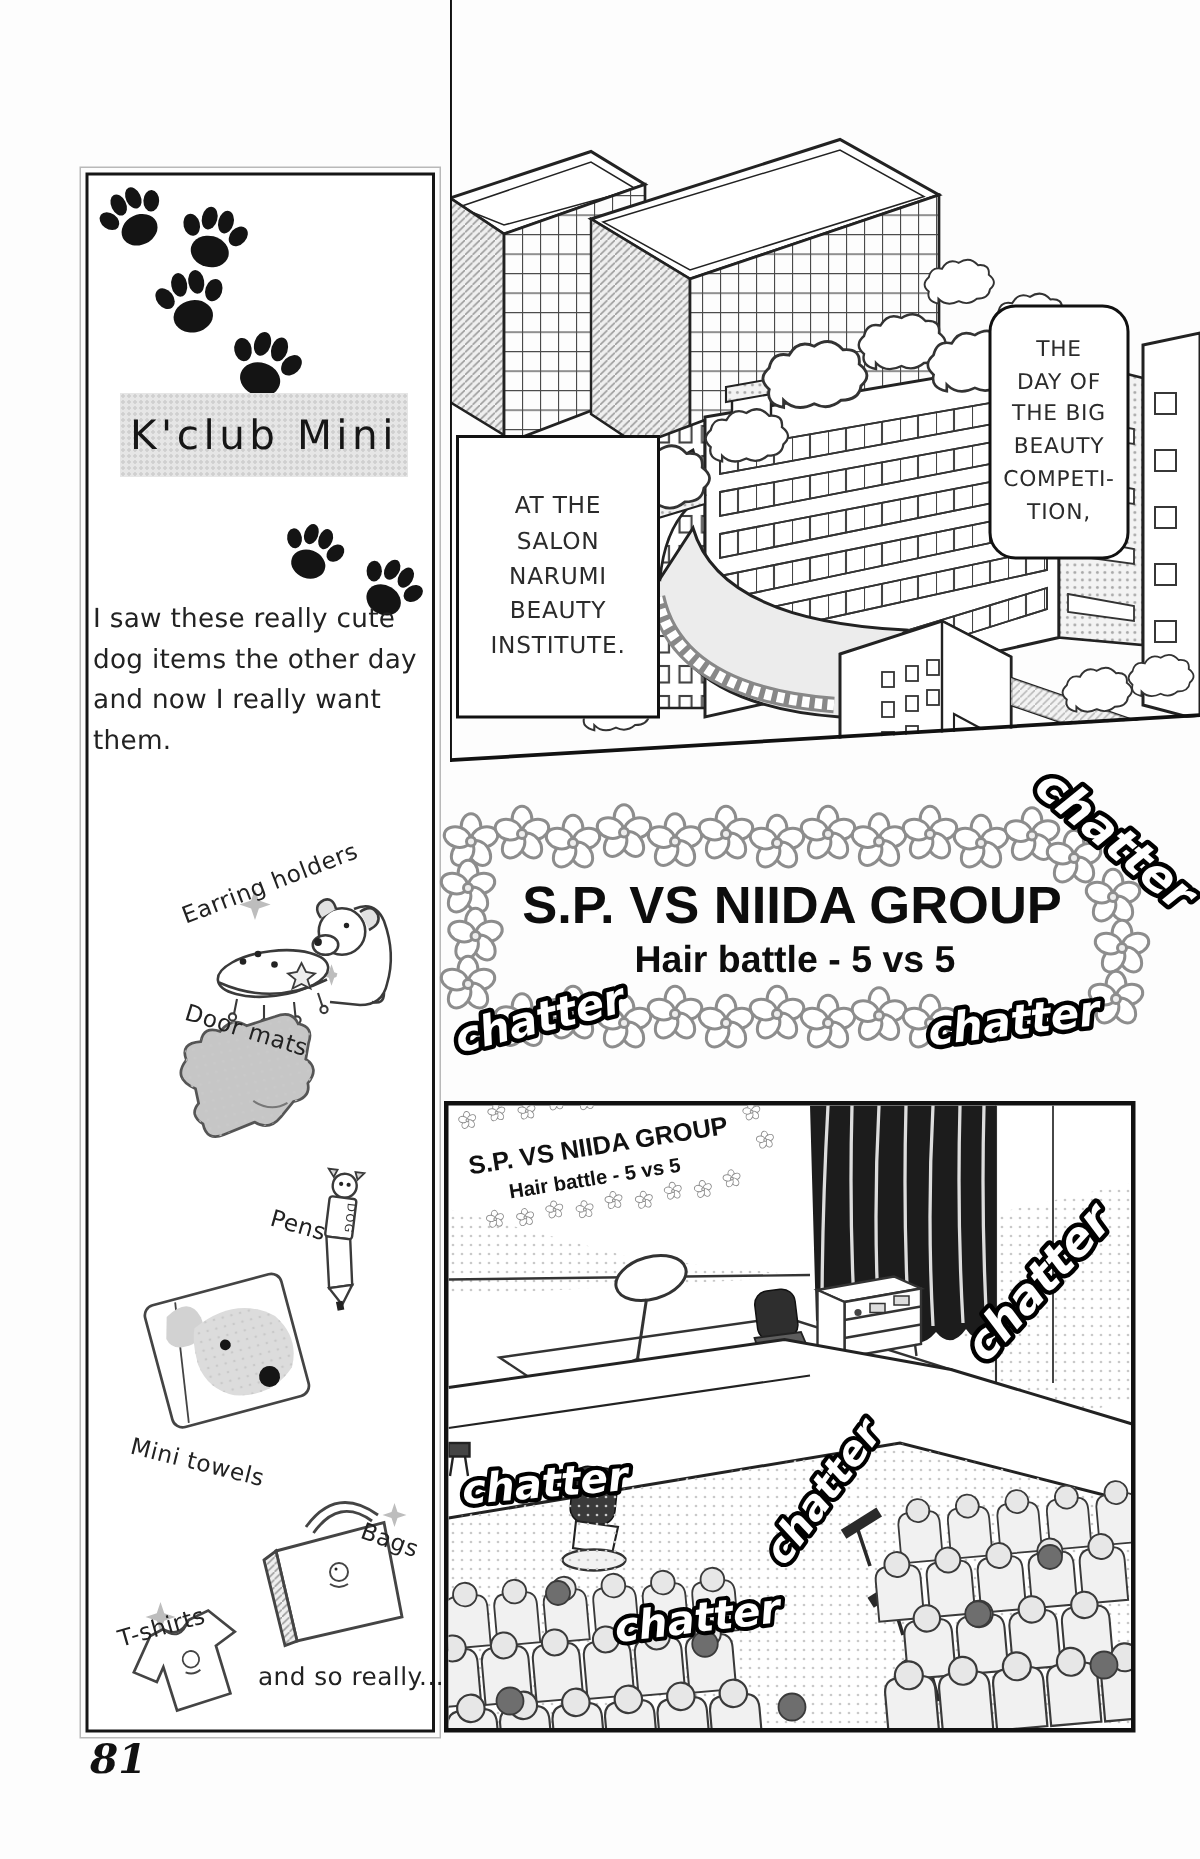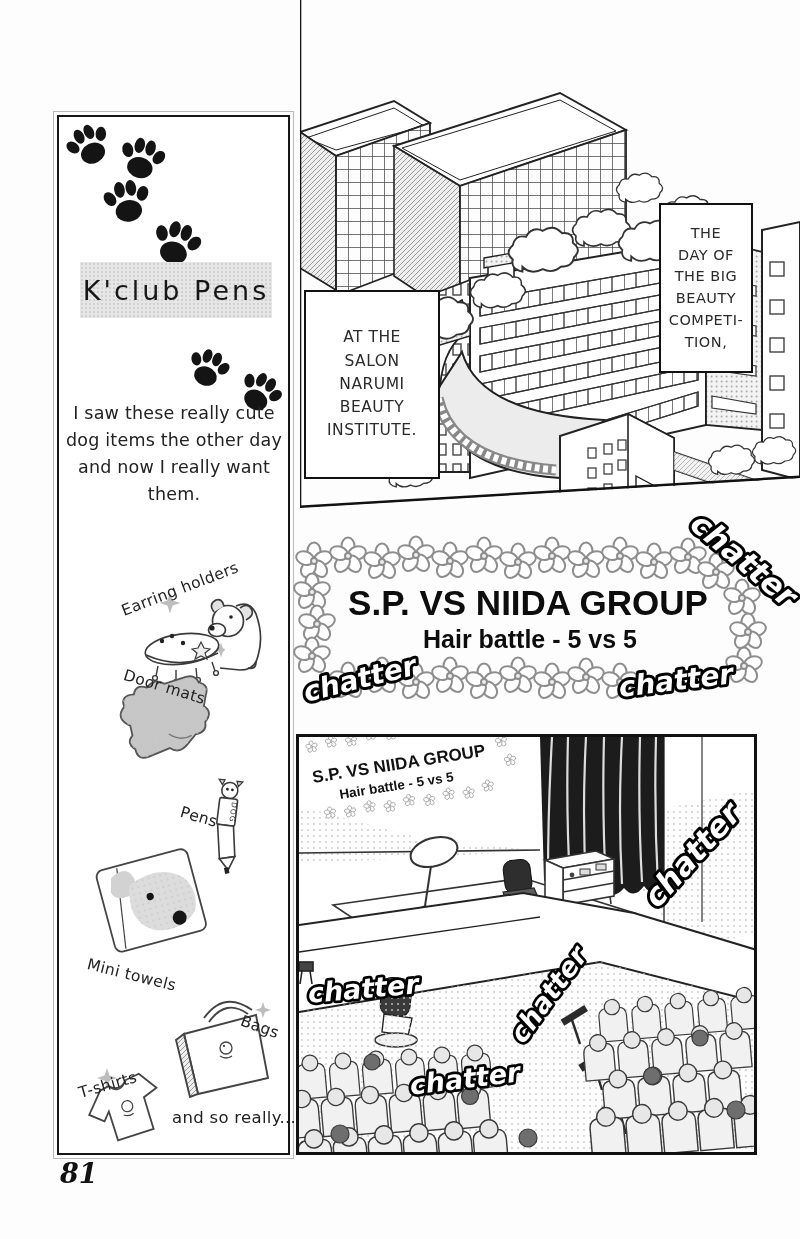--- a/index.html
+++ b/index.html
@@ -17,21 +17,21 @@
   }
   .kclub-band{
     left:80px;top:262px;width:192px;height:56px;
     background-color:#e6e6e6;
     background-image:radial-gradient(#00000018 1px, transparent 1.4px);
     background-size:4px 4px;
     display:flex;align-items:center;justify-content:center;
     font-size:27px;letter-spacing:3px;color:#161616;
   }
   .sidebar-intro{
-    left:62px;top:400px;width:224px;text-align:center;
+    left:62px;top:400px;width:224px;text-align:left;
     font-size:17.5px;line-height:1.55;letter-spacing:.2px;color:#222;
   }
   .item-label{
     font-size:15.5px;color:#222;letter-spacing:.4px;white-space:nowrap;
     transform-origin:center;
   }
   .outro-label{font-size:16.5px;color:#222;letter-spacing:.3px;}
   
   .speech{
     background:#fff;border:2.5px solid #111;box-sizing:border-box;
@@ -197,21 +197,21 @@
     <path d="M18,14 L3,36 L17,45 L23,36 L27,66 L64,61 L60,28 L74,21 L59,4 L45,8 Q37,19 27,11 Z"></path>
     <path d="M27,11 Q37,22 45,8" fill="none" stroke-width="1.3"></path>
     <g stroke-width="1.2">
       <circle cx="42" cy="34" r="5.5" fill="none"></circle>
       <path d="M37,42 q5,3 10,0" fill="none"></path>
     </g>
   </g>
 </svg>
 
 <div class="abs kclub-band">
-  <span>K'club Pens</span>
+  <span>K'club Mini</span>
 </div>
 <div class="abs sidebar-intro">I saw these really cute dog items the other day and now I really want them.</div>
 
 <div class="abs item-label" style="left:118px;top:580px;transform:rotate(-21deg);">Earring holders</div>
 <div class="abs item-label" style="left:122px;top:678px;transform:rotate(17deg);">Door mats</div>
 <div class="abs item-label" style="left:180px;top:808px;transform:rotate(16deg);">Pens</div>
 <div class="abs item-label" style="left:86px;top:966px;transform:rotate(14deg);">Mini towels</div>
 <div class="abs item-label" style="left:240px;top:1018px;transform:rotate(20deg);">Bags</div>
 <div class="abs item-label" style="left:78px;top:1076px;transform:rotate(-16deg);">T-shirts</div>
 <div class="abs outro-label" style="left:172px;top:1108px;">and so really...</div>
@@ -321,21 +321,21 @@
   </g>
 </svg>
 
 <div class="abs speech" style="left:304px;top:290px;width:136px;height:189px;">
   <span>AT THE
 SALON
 NARUMI
 BEAUTY
 INSTITUTE.</span>
 </div>
-<div class="abs speech" style="left:659px;top:203px;width:94px;height:170px;font-size:14.5px;">
+<div class="abs speech" style="left:659px;top:203px;width:94px;height:170px;font-size:14.5px;border-radius:18px;">
   <span>THE
 DAY OF
 THE BIG
 BEAUTY
 COMPETI-
 TION,</span>
 </div>
 
 <svg class="abs" style="left:297px;top:505px;" width="503" height="210" viewBox="297 505 503 210">
   <g>

